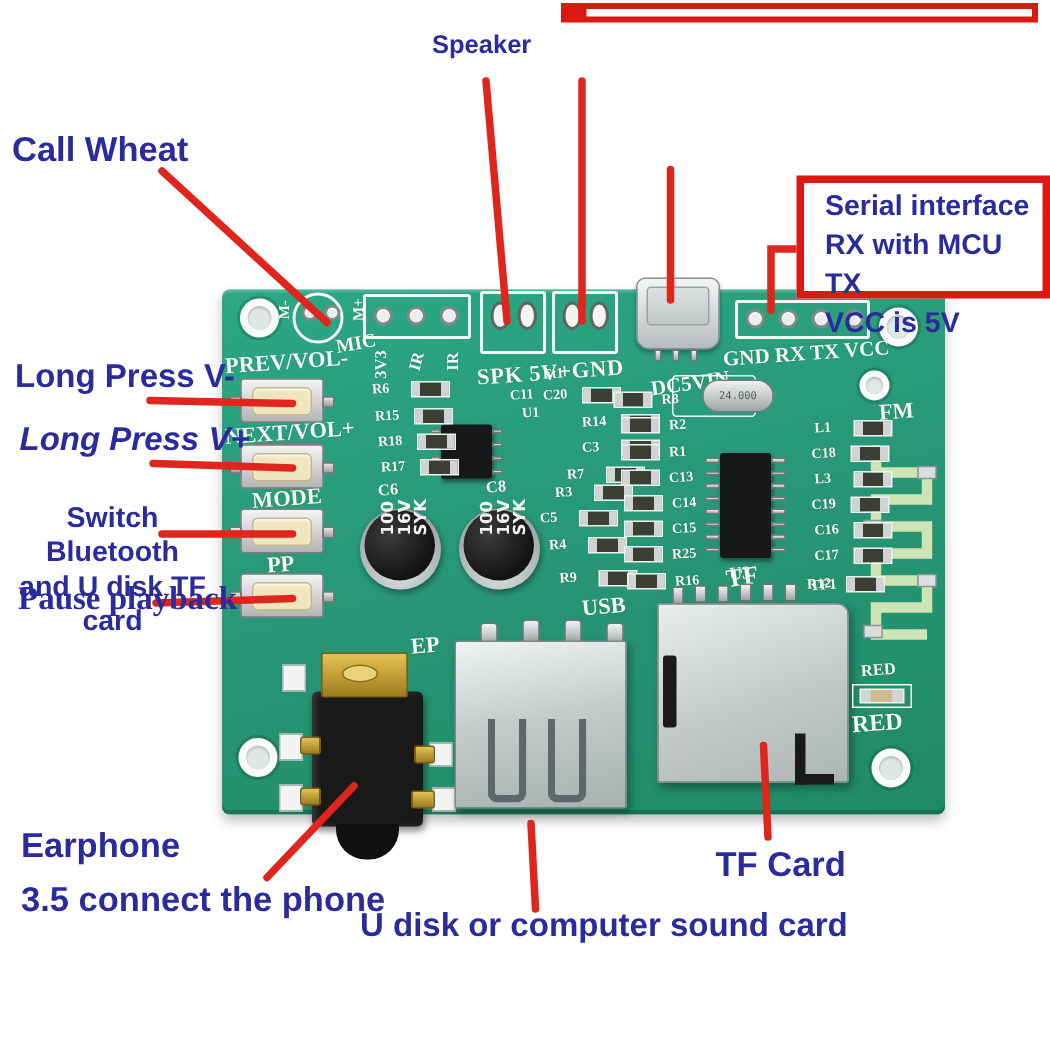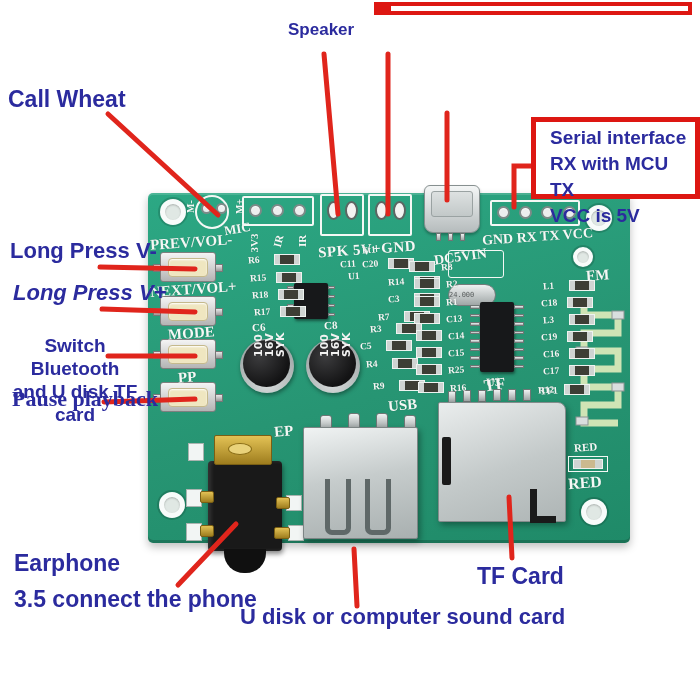--- a/index.html
+++ b/index.html
@@ -105,21 +105,21 @@
     <span class="silk" style="left:286px;top:56px;font-size:14px;transform:rotate(-8deg);">DC5VIN</span>
 
     <div class="hdr" style="left:342px;top:7px;width:90px;height:26px;"></div>
     <div class="padc" style="left:349px;top:13px;width:13px;height:13px;"></div>
     <div class="padc" style="left:371px;top:13px;width:13px;height:13px;"></div>
     <div class="padc" style="left:393px;top:13px;width:13px;height:13px;"></div>
     <div class="padc" style="left:415px;top:13px;width:13px;height:13px;"></div>
     <span class="silk" style="left:334px;top:36px;font-size:14px;">GND RX TX VCC</span>
 
     <div style="left:300px;top:57px;width:56px;height:28px;border:1.5px solid #f4f8f5;border-radius:3px;"></div>
-    <div style="left:300px;top:60px;width:48px;height:22px;border-radius:11px;background:linear-gradient(#eef1f1,#9fa6a6);border:1px solid #747b7b;color:#5a5f5f;font-family:'DejaVu Sans Mono',monospace;font-size:7px;line-height:20px;margin-top:31px;">24.000</div>
+    <div style="left:320px;top:60px;width:48px;height:22px;border-radius:11px;background:linear-gradient(#eef1f1,#9fa6a6);border:1px solid #747b7b;color:#5a5f5f;font-family:'DejaVu Sans Mono',monospace;font-size:7px;text-align:center;line-height:20px;">24.000</div>
 
     <div class="chip" style="left:146px;top:90px;width:34px;height:36px;"></div>
     <div class="pin" style="left:139px;top:93px;width:7px;height:3px;"></div>
     <div class="pin" style="left:139px;top:102px;width:7px;height:3px;"></div>
     <div class="pin" style="left:139px;top:111px;width:7px;height:3px;"></div>
     <div class="pin" style="left:139px;top:120px;width:7px;height:3px;"></div>
     <div class="pin" style="left:180px;top:93px;width:7px;height:3px;"></div>
     <div class="pin" style="left:180px;top:102px;width:7px;height:3px;"></div>
     <div class="pin" style="left:180px;top:111px;width:7px;height:3px;"></div>
     <div class="pin" style="left:180px;top:120px;width:7px;height:3px;"></div>

